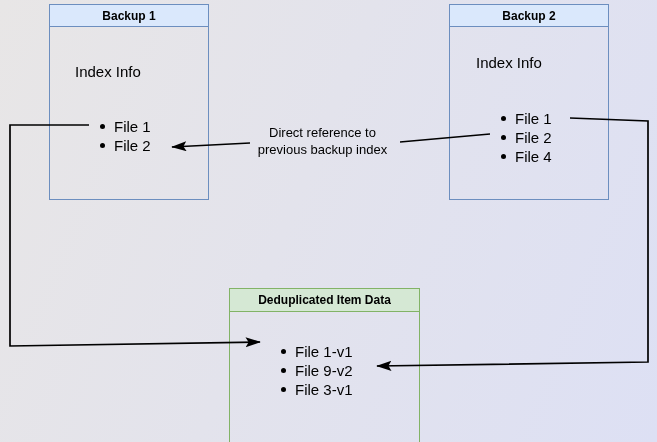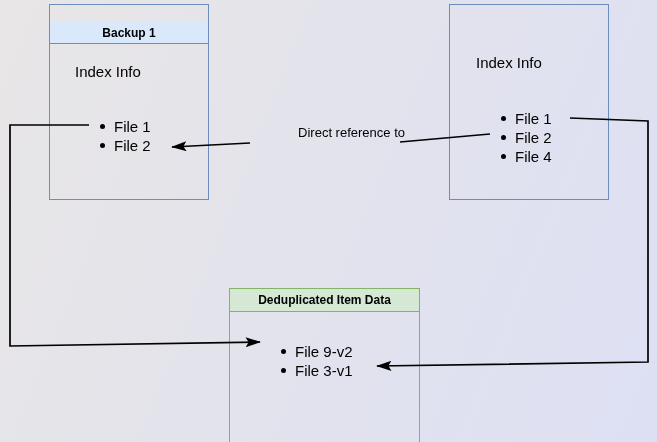--- a/index.html
+++ b/index.html
@@ -24,37 +24,37 @@
   }
   .arrows path{stroke:var(--line);stroke-width:1.7;fill:none;}
   .arrows marker path{fill:var(--line);stroke:none;}
   .box{position:absolute;box-sizing:border-box;z-index:2;background:transparent;}
   .box.blue{border:1.3px solid var(--blue-border);}
   .box.green{border:1.3px solid var(--green-border);}
   .box-header{
     box-sizing:border-box;width:100%;
     font-size:12px;font-weight:bold;text-align:center;
   }
-  .blue .box-header{height:22px;line-height:22px;background:var(--blue-fill);border-bottom:1.3px solid var(--blue-border);margin-top:17px;}
+  .blue .box-header{height:22px;line-height:22px;background:var(--blue-fill);border-bottom:1.3px solid var(--blue-border);}
   .green .box-header{height:23px;line-height:23px;background:var(--green-fill);border-bottom:1.3px solid var(--green-border);}
   .subtitle{position:absolute;font-size:15px;white-space:nowrap;}
   .file-list{position:absolute;}
   .file-row{display:flex;align-items:center;height:19px;font-size:15px;white-space:nowrap;}
   .bullet{width:5px;height:5px;border-radius:50%;background:var(--text);margin-right:9px;flex:0 0 auto;}
   #backup1{left:49px;top:4px;width:160px;height:196px;}
   #backup1 .subtitle{left:25px;top:58px;}
   #backup1 .file-list{left:50px;top:112px;}
   #backup2{left:449px;top:4px;width:160px;height:196px;}
   #backup2 .subtitle{left:26px;top:49px;}
   #backup2 .file-list{left:51px;top:104px;}
   #dedup{left:229px;top:280px;width:191px;height:157px;margin-top:8px;}
   #dedup .file-list{left:51px;top:53px;}
   .ref-label{
     position:absolute;left:240px;top:124px;width:165px;z-index:2;
-    font-size:13px;line-height:17px;text-align:right;
+    font-size:13px;line-height:17px;text-align:center;
   }
 </style>
 </head>
 <body>
 
 <div class="canvas">
 
   <svg class="arrows" viewBox="0 0 657 442">
     <defs>
       <marker id="ah" markerWidth="10" markerHeight="8" refX="8.5" refY="3" orient="auto">
@@ -76,20 +76,21 @@
         <span>File 1</span>
       </div>
       <div class="file-row">
         <span class="bullet"></span>
         <span>File 2</span>
       </div>
     </div>
   </div>
 
   <div class="box blue" id="backup2">
+    <div class="box-header">Backup 2</div>
     <div class="subtitle">Index Info</div>
     <div class="file-list">
       <div class="file-row">
         <span class="bullet"></span>
         <span>File 1</span>
       </div>
       <div class="file-row">
         <span class="bullet"></span>
         <span>File 2</span>
       </div>
@@ -98,26 +99,31 @@
         <span>File 4</span>
       </div>
     </div>
   </div>
 
   <div class="box green" id="dedup">
     <div class="box-header">Deduplicated Item Data</div>
     <div class="file-list">
       <div class="file-row">
         <span class="bullet"></span>
+        <span>File 1-v1</span>
+      </div>
+      <div class="file-row">
+        <span class="bullet"></span>
         <span>File 9-v2</span>
       </div>
       <div class="file-row">
         <span class="bullet"></span>
         <span>File 3-v1</span>
       </div>
     </div>
   </div>
 
   <div class="ref-label">
     <div>Direct reference to</div>
+    <div>previous backup index</div>
   </div>
 
 </div>
 
 </body></html>

